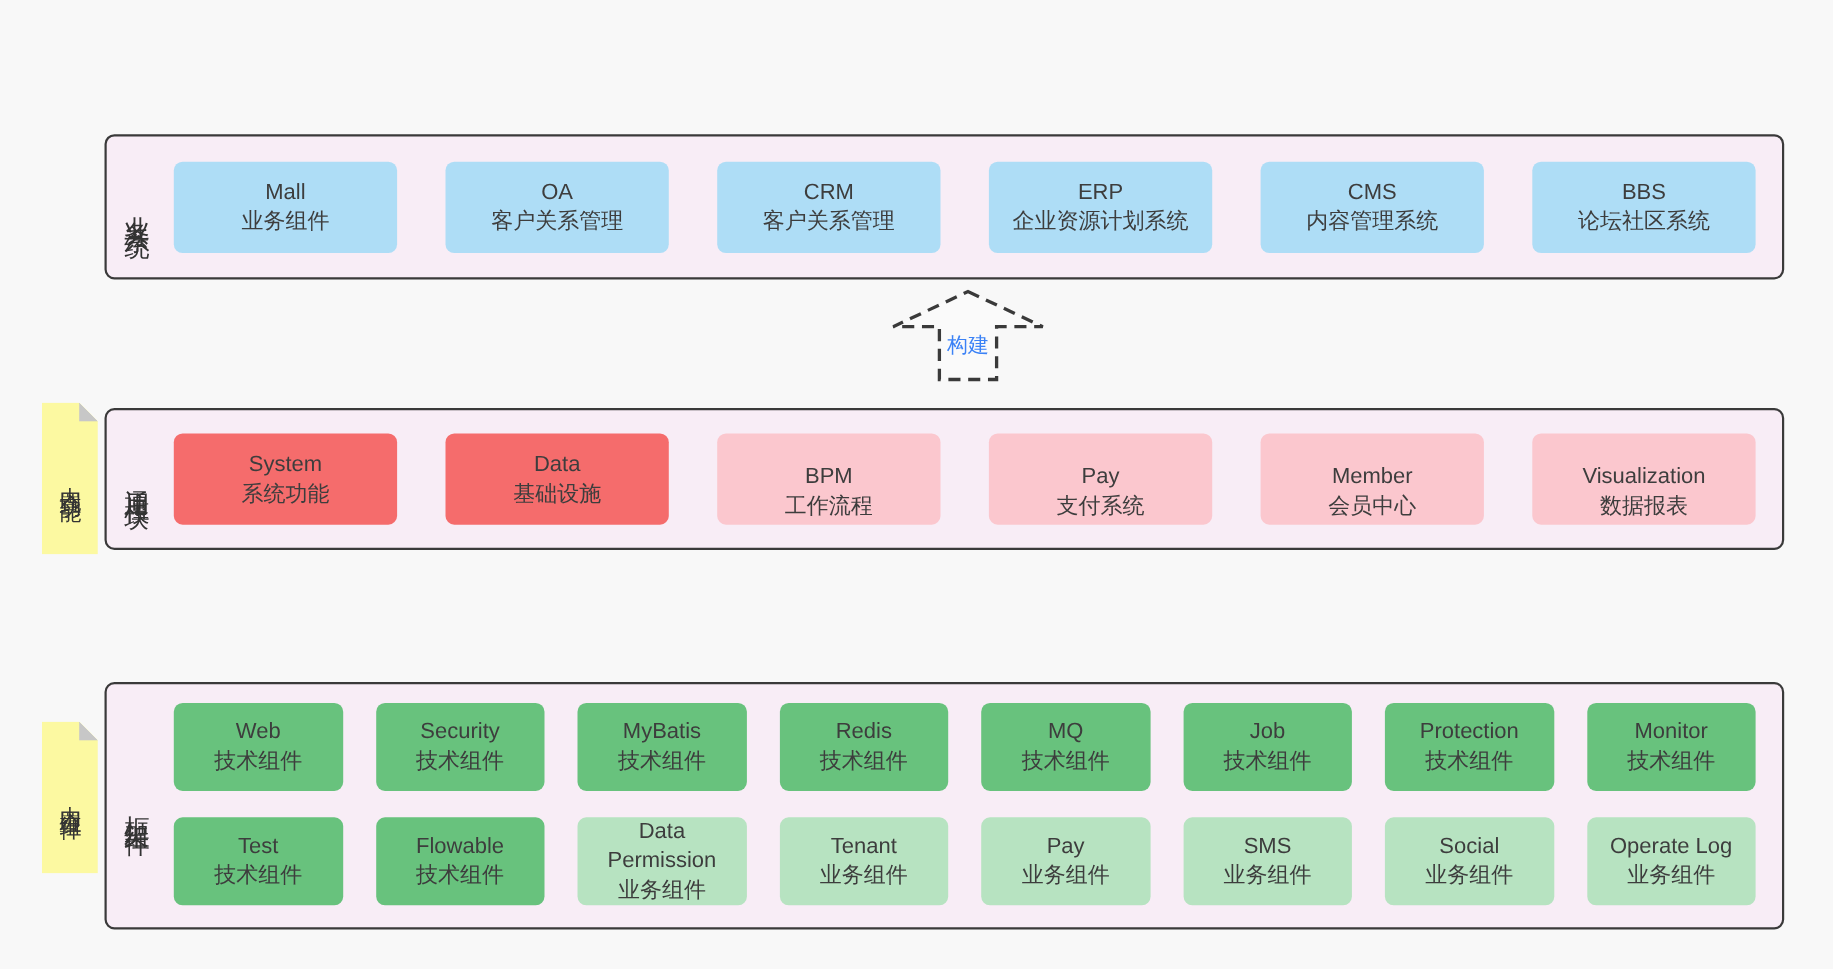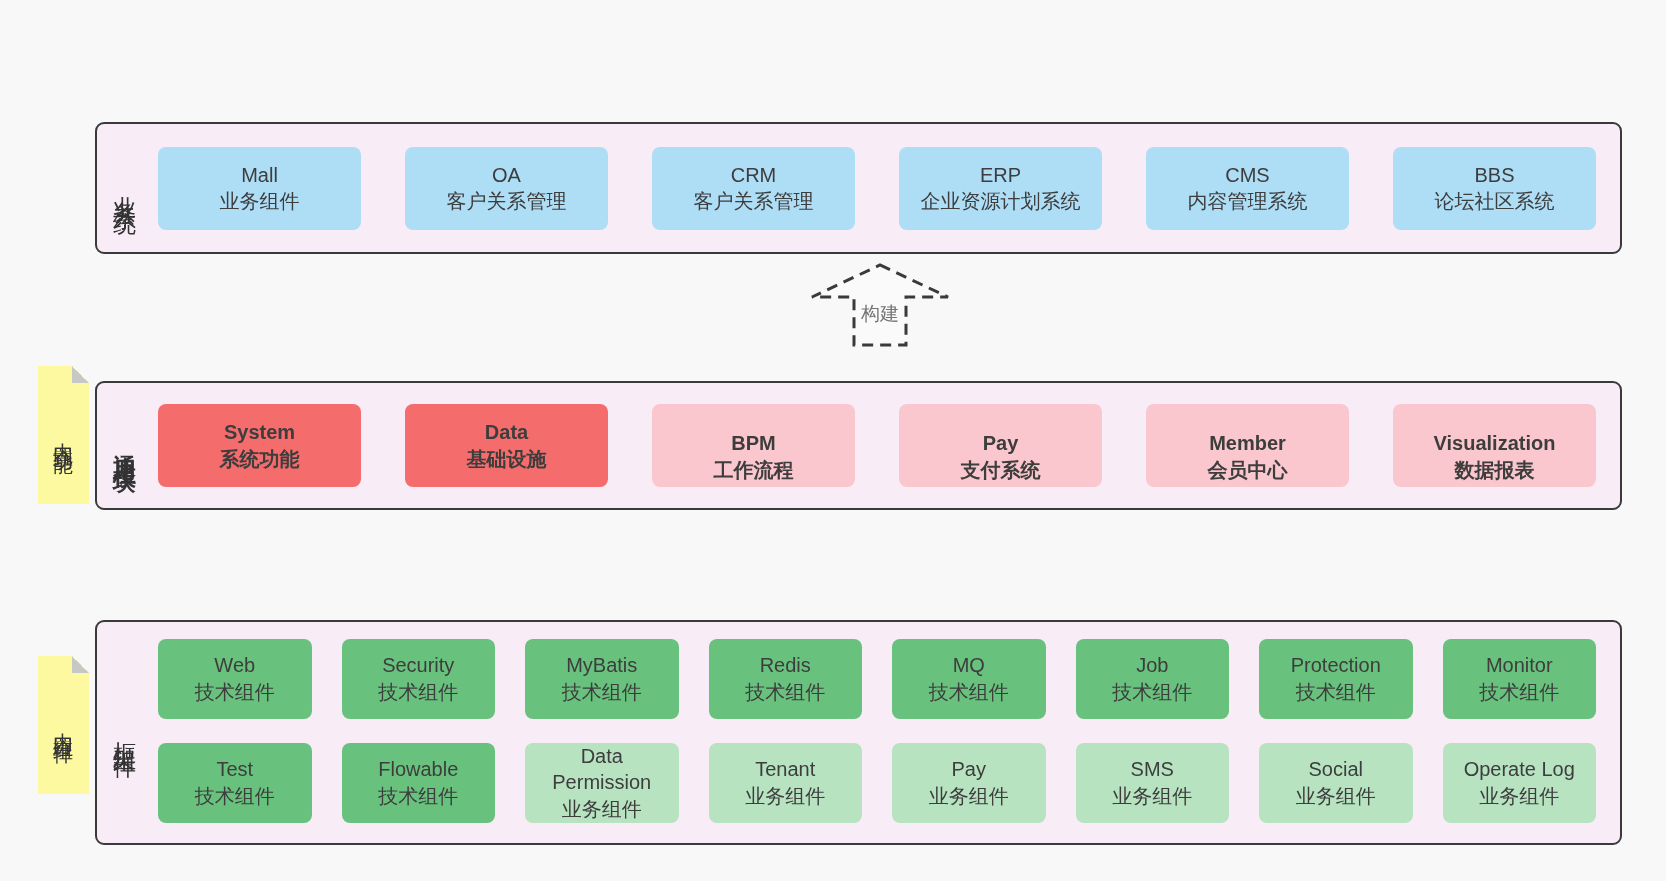--- a/index.html
+++ b/index.html
@@ -15,21 +15,21 @@
   
   .panel{
     position:absolute;left:95px;width:1527px;
     background:#f8edf6;
     border:2px solid #3a3a3a;border-radius:9px;
     box-sizing:border-box;
     display:flex;align-items:center;
     z-index:2;
   }
   #panel-business{top:122px;height:132px;}
-  #panel-common{top:381px;height:129px;font-weight:bold;}
+  #panel-common{top:371px;height:129px;}
   #panel-framework{top:620px;height:225px;}
 
   .side-label{
     writing-mode:vertical-rl;text-orientation:upright;
     font-size:23px;color:#333;
     letter-spacing:5px;line-height:1;
     margin:0 12px 0 16px;
     flex:0 0 auto;
     user-select:none;
   }
@@ -83,21 +83,21 @@
   #tab-common{top:366px;height:138px;}
   #tab-framework{top:656px;height:138px;}
 
   
   .arrow{position:absolute;width:142px;height:86px;z-index:0;}
   #arrow-build{left:809px;top:262px;}
   #arrow-implement{left:814px;top:508px;}
   .arrow svg{position:absolute;left:0;top:0;}
   .arrow-label{
     position:absolute;left:50%;top:38px;transform:translateX(-50%);
-    font-size:19px;color:#737373;background:#fafafa;
+    font-size:19px;color:#3b82f6;background:#fafafa;
     padding:1px 4px;white-space:nowrap;
   }
 </style>
 </head>
 <body>
 
 <div id="canvas">
 
   <div class="panel" id="panel-business">
     <div class="side-label">业务系统</div>

